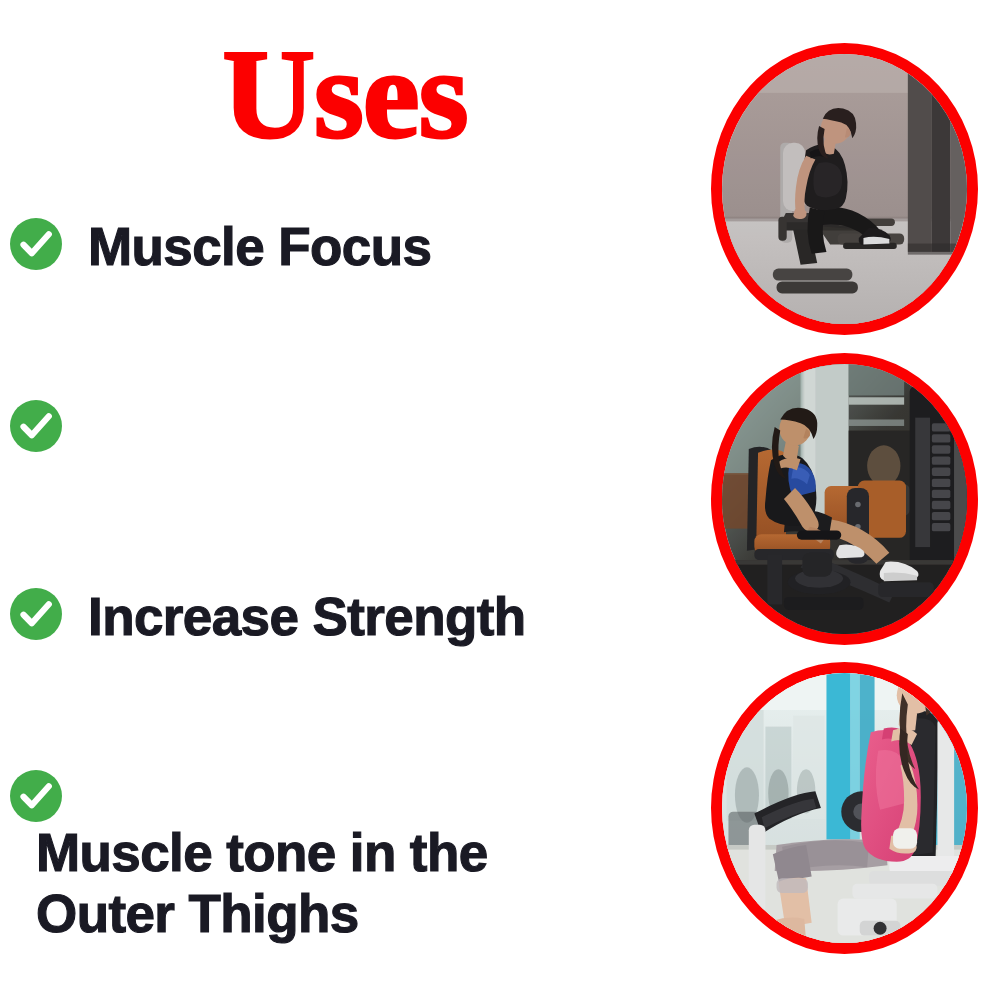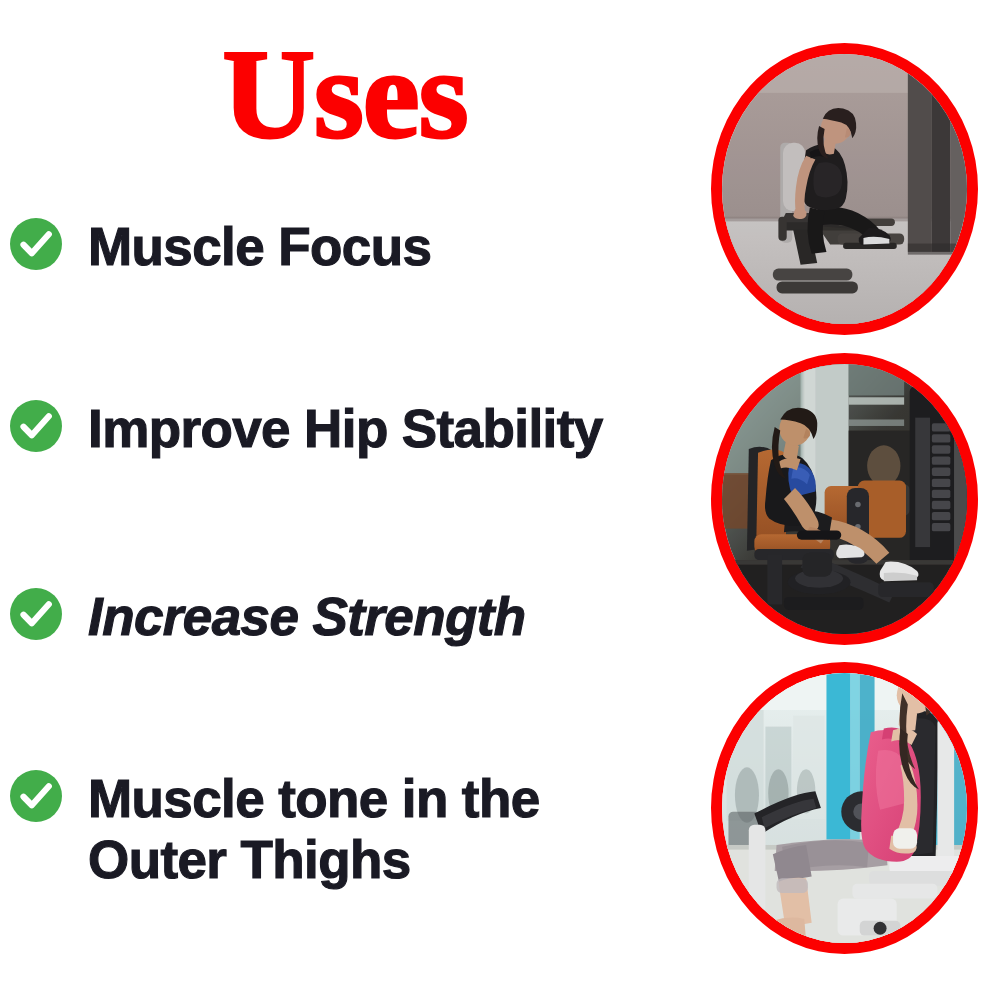--- a/index.html
+++ b/index.html
@@ -111,32 +111,31 @@
         <path d="M13.5 26.8 L21.8 35.2 L38.8 16.2" fill="none" stroke="#ffffff" stroke-width="6.2" stroke-linecap="round" stroke-linejoin="round"></path>
       </svg>
       <div class="bullet-label">Muscle Focus</div>
     </div>
 
     <div class="bullet-row" style="top:398px;">
       <svg class="check-icon" viewBox="0 0 52 52">
         <circle cx="26" cy="26" r="26" fill="#42ad4a"></circle>
         <path d="M13.5 26.8 L21.8 35.2 L38.8 16.2" fill="none" stroke="#ffffff" stroke-width="6.2" stroke-linecap="round" stroke-linejoin="round"></path>
       </svg>
-      <div class="bullet-label">Improve Hip Stability</div>
     </div>
 
-    <div class="bullet-row" style="top:586px;font-style:italic;">
+    <div class="bullet-row" style="top:586px;">
       <svg class="check-icon" viewBox="0 0 52 52">
         <circle cx="26" cy="26" r="26" fill="#42ad4a"></circle>
         <path d="M13.5 26.8 L21.8 35.2 L38.8 16.2" fill="none" stroke="#ffffff" stroke-width="6.2" stroke-linecap="round" stroke-linejoin="round"></path>
       </svg>
       <div class="bullet-label">Increase Strength</div>
     </div>
 
-    <div class="bullet-row" style="top:768px;">
+    <div class="bullet-row" style="top:768px;flex-direction:column;">
       <svg class="check-icon" viewBox="0 0 52 52">
         <circle cx="26" cy="26" r="26" fill="#42ad4a"></circle>
         <path d="M13.5 26.8 L21.8 35.2 L38.8 16.2" fill="none" stroke="#ffffff" stroke-width="6.2" stroke-linecap="round" stroke-linejoin="round"></path>
       </svg>
       <div class="bullet-label" style="max-width:572px;">Muscle tone in the Outer Thighs</div>
     </div>
 
   </div>
 
   <div class="photo-circle" style="top:43px;">

